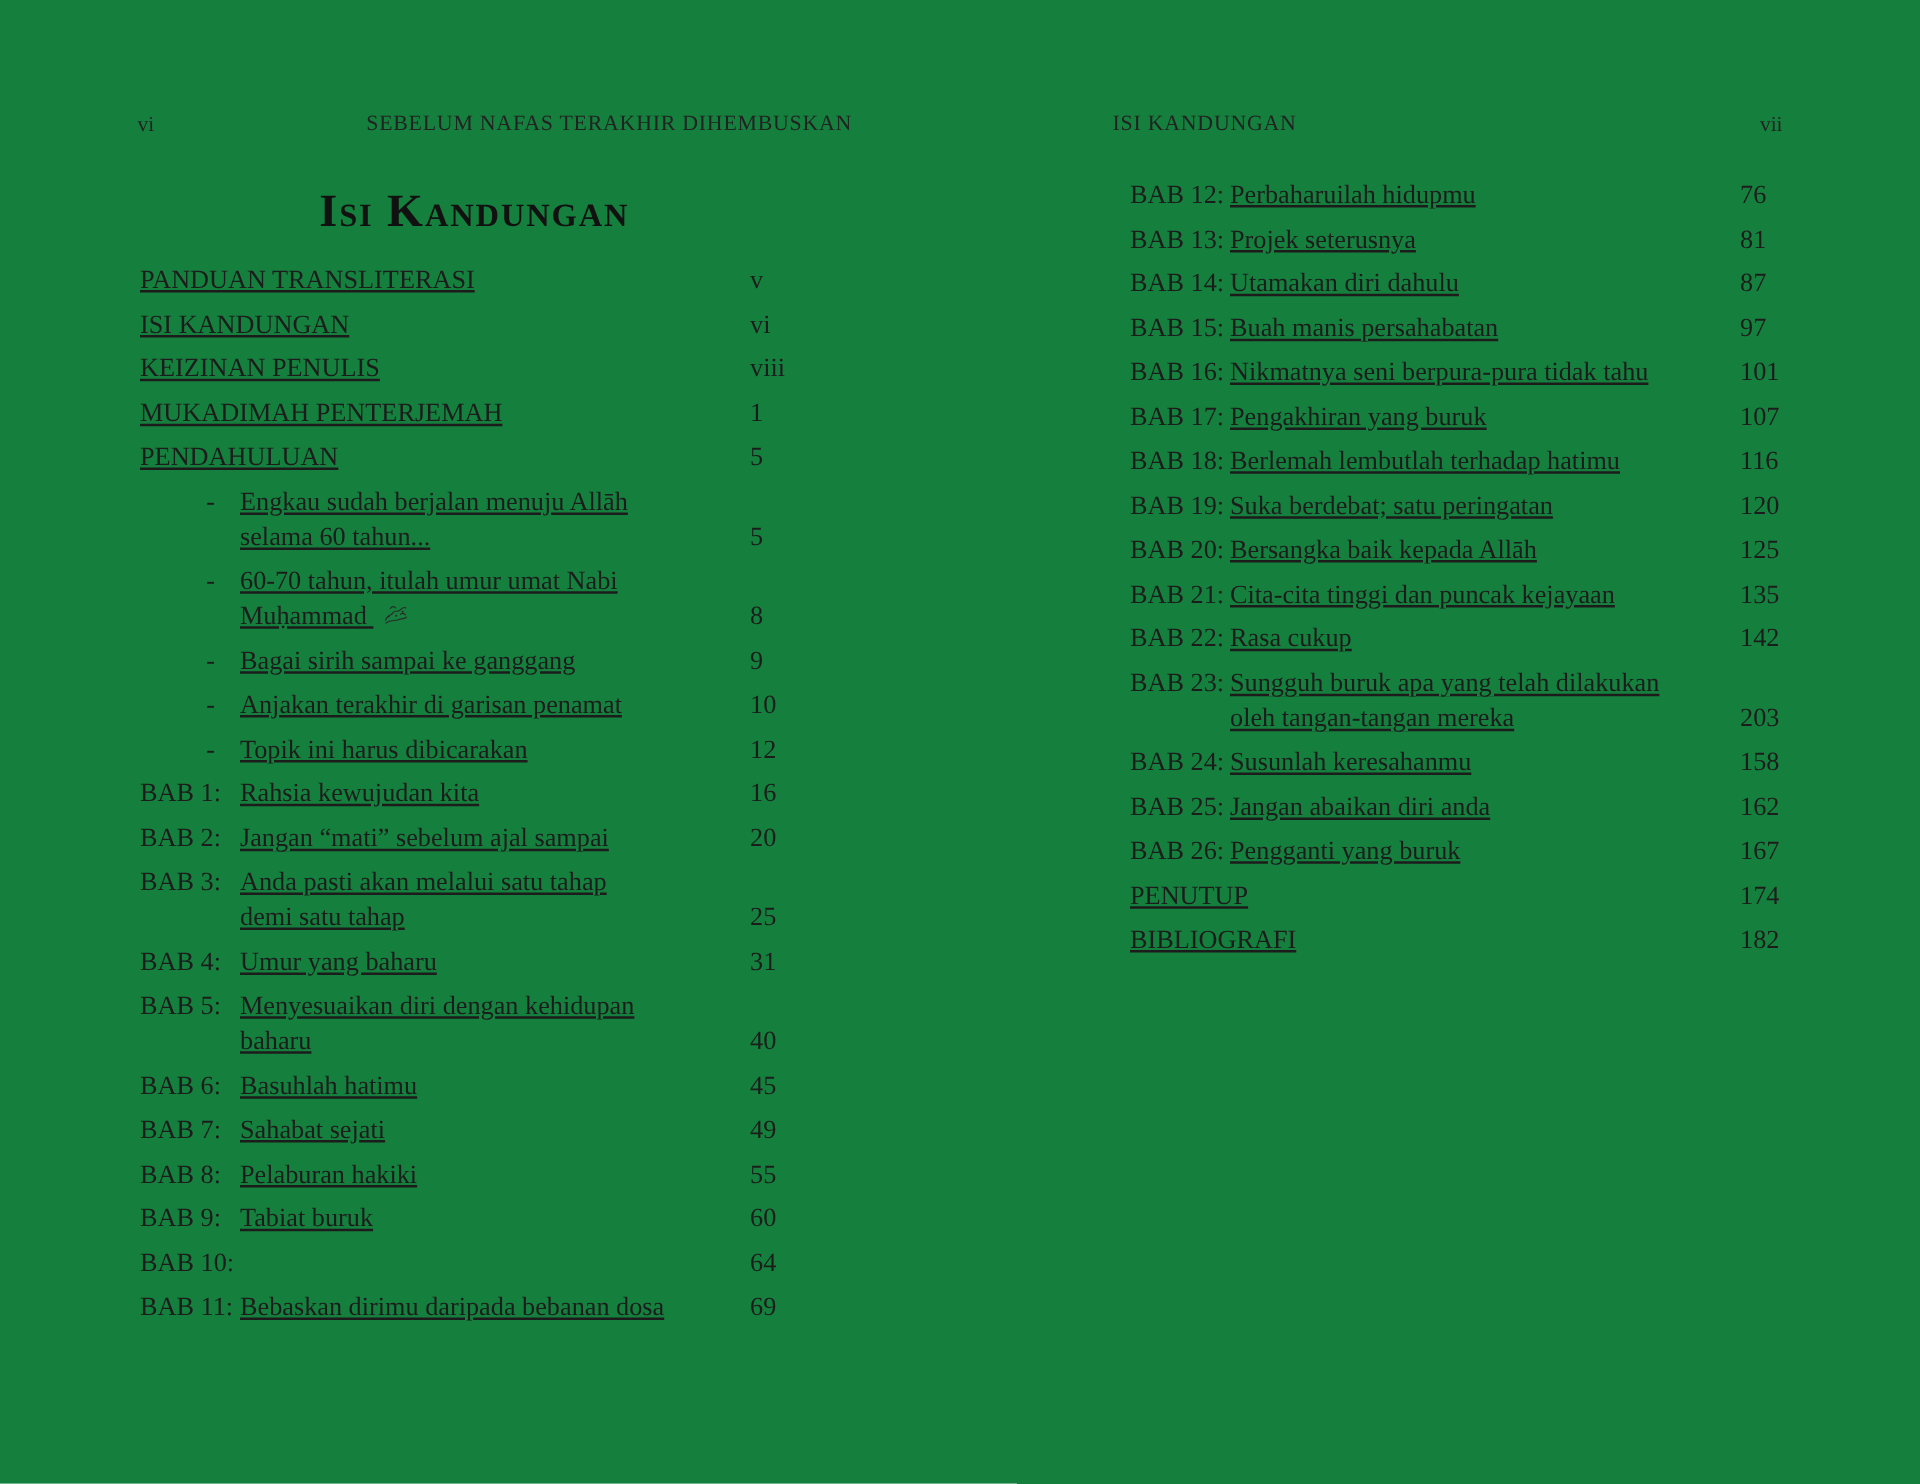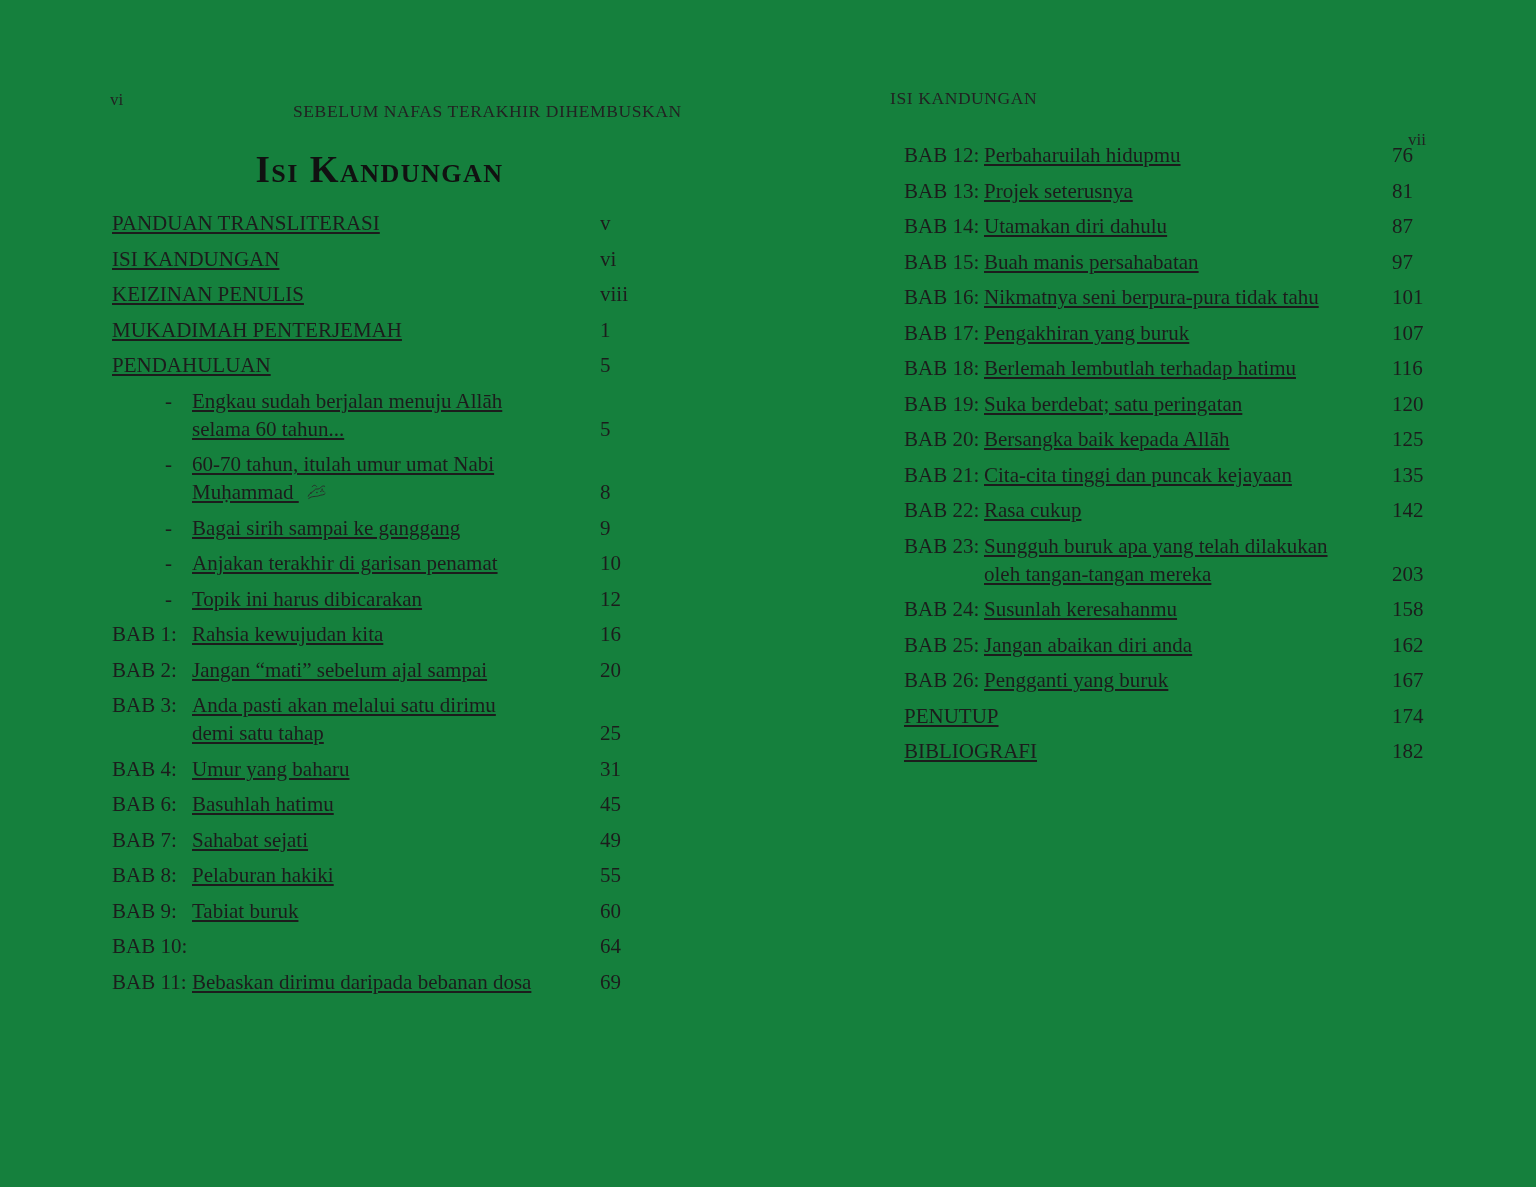--- a/index.html
+++ b/index.html
@@ -57,21 +57,21 @@
   .entry-page { grid-column: 3; align-self: end; white-space: nowrap; }
   .honorific-icon { display: inline-block; margin-left: 7px; vertical-align: -2px; }
 </style>
 </head>
 <body>
 
 <div class="canvas">
 
   <div>
     <span class="folio" style="left:110px; top:90px;">vi</span>
-    <span class="running-head" style="left:293px; top:101px;">SEBELUM NAFAS TERAKHIR DIHEMBUSKAN</span>
+    <span class="running-head" style="left:293px; top:88px;">SEBELUM NAFAS TERAKHIR DIHEMBUSKAN</span>
     <div class="toc-title">Isi Kandungan</div>
     <div class="toc-list" id="left-toc">
         <div class="toc-entry">
           <span class="entry-text no-label">
             <span class="entry-line">PANDUAN TRANSLITERASI</span>
           </span>
           <span class="entry-page">v</span>
         </div>
         <div class="toc-entry">
           <span class="entry-text no-label">
@@ -158,31 +158,39 @@
         <div class="toc-entry">
           <span class="entry-label">BAB 2:</span>
           <span class="entry-text">
             <span class="entry-line">Jangan “mati” sebelum ajal sampai</span>
           </span>
           <span class="entry-page">20</span>
         </div>
         <div class="toc-entry">
           <span class="entry-label">BAB 3:</span>
           <span class="entry-text">
-            <span class="entry-line">Anda pasti akan melalui satu dirimu</span>
+            <span class="entry-line">Anda pasti akan melalui satu tahap</span>
             <span class="entry-line">demi satu tahap</span>
           </span>
           <span class="entry-page">25</span>
         </div>
         <div class="toc-entry">
           <span class="entry-label">BAB 4:</span>
           <span class="entry-text">
             <span class="entry-line">Umur yang baharu</span>
           </span>
           <span class="entry-page">31</span>
+        </div>
+        <div class="toc-entry">
+          <span class="entry-label">BAB 5:</span>
+          <span class="entry-text">
+            <span class="entry-line">Menyesuaikan diri dengan kehidupan</span>
+            <span class="entry-line">baharu</span>
+          </span>
+          <span class="entry-page">40</span>
         </div>
         <div class="toc-entry">
           <span class="entry-label">BAB 6:</span>
           <span class="entry-text">
             <span class="entry-line">Basuhlah hatimu</span>
           </span>
           <span class="entry-page">45</span>
         </div>
         <div class="toc-entry">
           <span class="entry-label">BAB 7:</span>
@@ -214,21 +222,21 @@
           <span class="entry-text">
             <span class="entry-line">Bebaskan dirimu daripada bebanan dosa</span>
           </span>
           <span class="entry-page">69</span>
         </div>
       </div>
   </div>
 
   <div>
     <span class="running-head" style="left:890px; top:88px;">ISI KANDUNGAN</span>
-    <span class="folio" style="left:1408px; top:90px;margin-top:40px;">vii</span>
+    <span class="folio" style="left:1408px; top:90px;">vii</span>
     <div class="toc-list" id="right-toc">
         <div class="toc-entry">
           <span class="entry-label">BAB 12:</span>
           <span class="entry-text">
             <span class="entry-line">Perbaharuilah hidupmu</span>
           </span>
           <span class="entry-page">76</span>
         </div>
         <div class="toc-entry">
           <span class="entry-label">BAB 13:</span>

